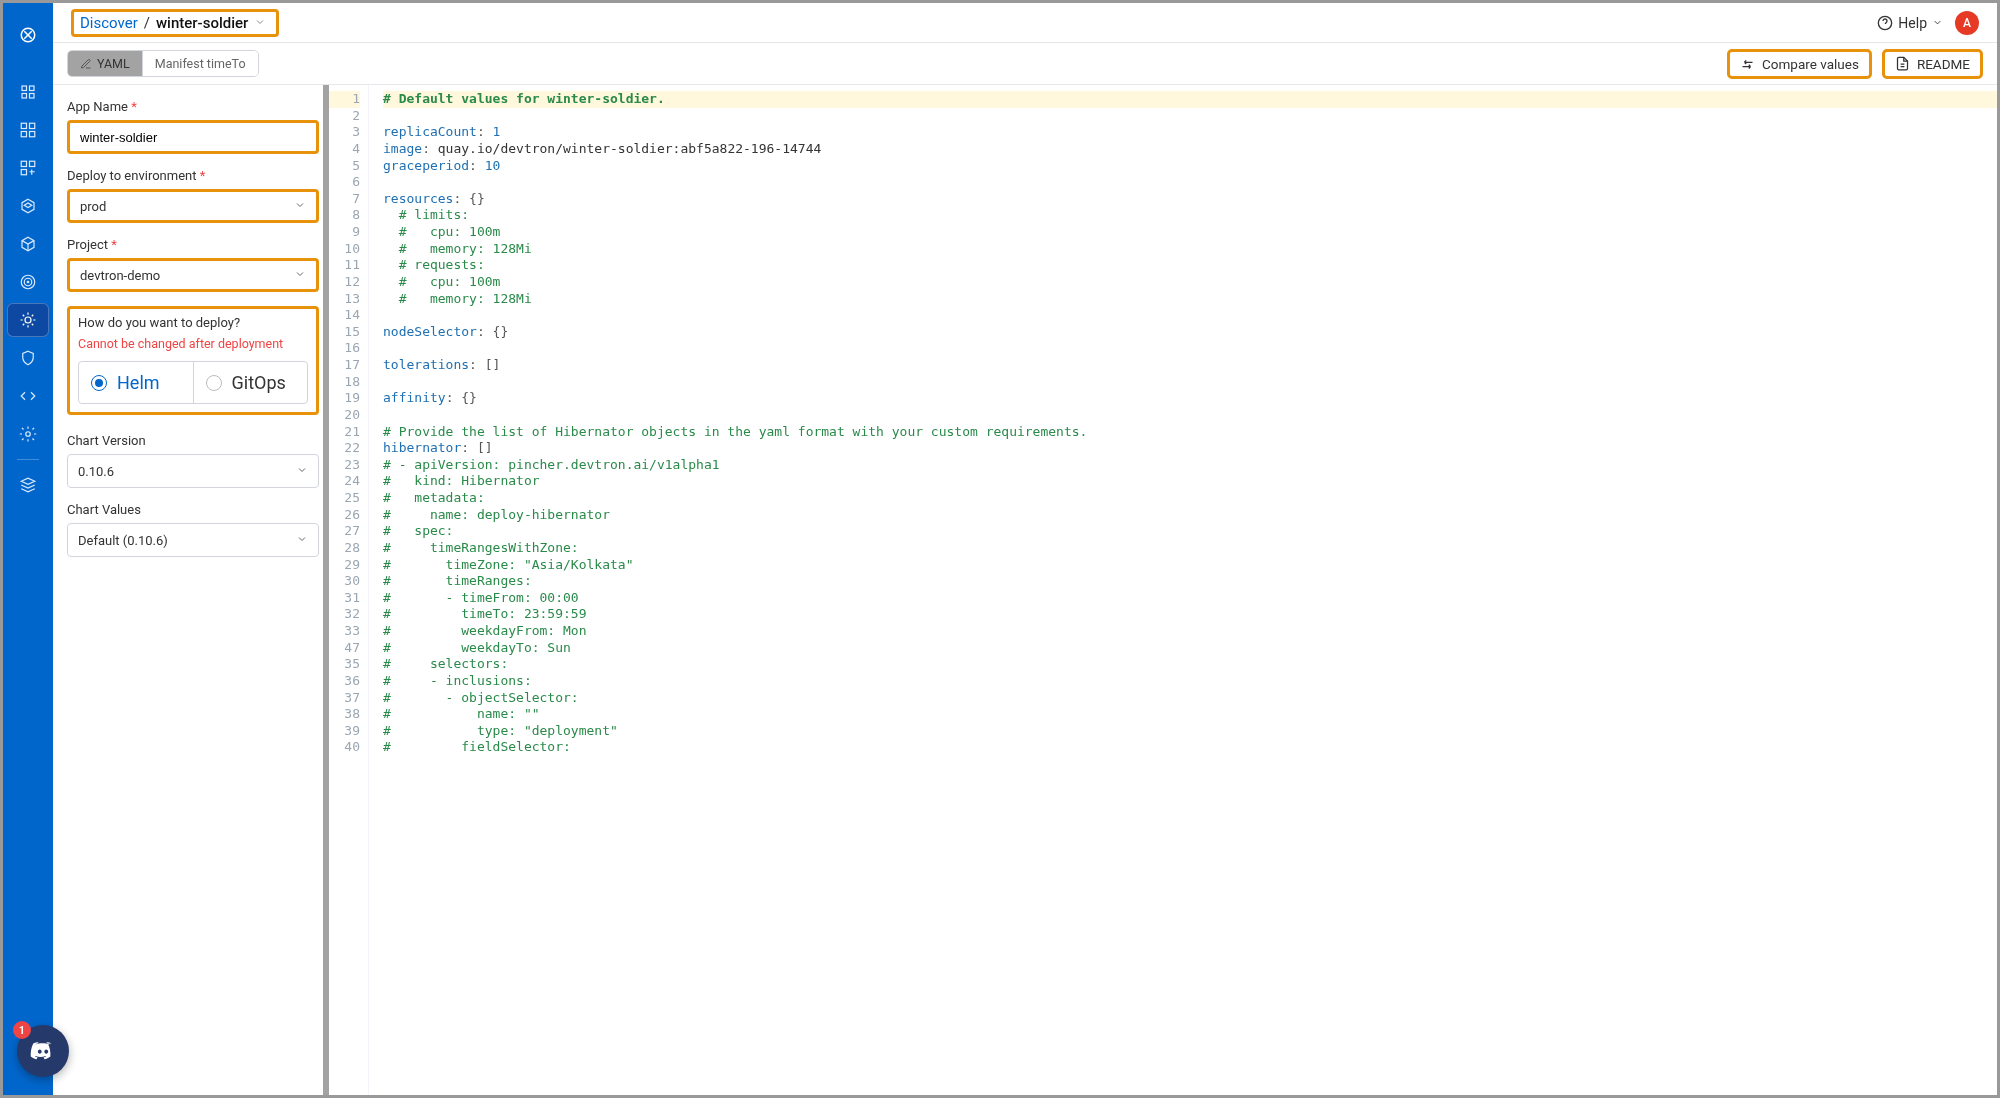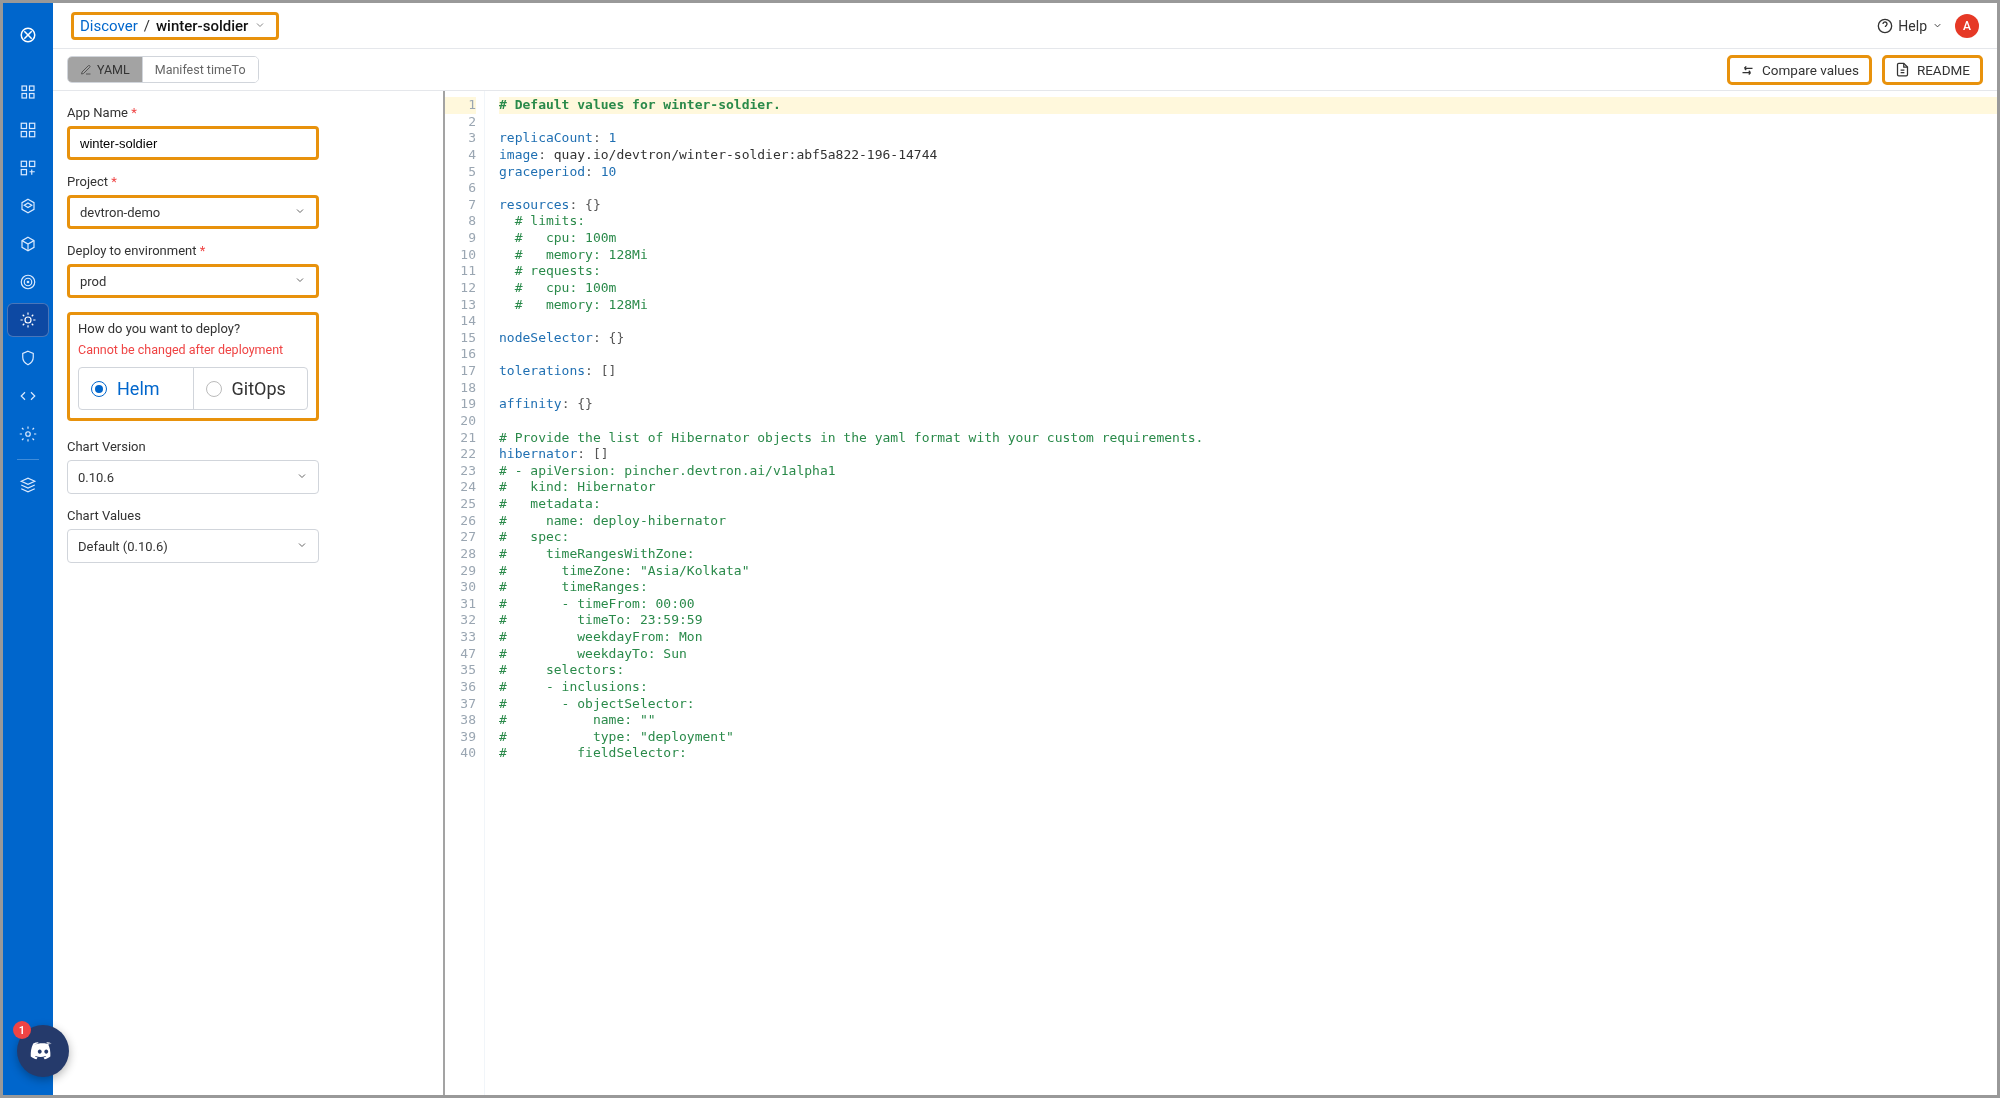--- a/index.html
+++ b/index.html
@@ -15,42 +15,42 @@
 .sidebar .nav-item svg, .sidebar .logo svg { width: 18px; height: 18px; stroke: currentColor; fill: none; stroke-width: 1.6; }
 .sidebar .divider { width: 22px; height: 1px; background: rgba(255,255,255,.25); margin: 4px 0; }
 .sidebar .discord { position: absolute; bottom: 18px; left: 14px; width: 52px; height: 52px; border-radius: 50%; background: #253a6b; display: flex; align-items: center; justify-content: center; color: #fff; box-shadow: 0 3px 10px rgba(0,0,0,.3); }
 .sidebar .discord svg { width: 26px; height: 26px; fill: #fff; }
 .sidebar .discord .badge { position: absolute; top: -4px; left: -4px; width: 18px; height: 18px; border-radius: 50%; background: #ef4444; color: #fff; font-size: 11px; display: flex; align-items: center; justify-content: center; font-weight: 600; }
 
 
 .main { flex: 1; display: flex; flex-direction: column; overflow: hidden; }
 
 
-.header { height: 46px; display: flex; align-items: center; justify-content: space-between; padding: 0 18px; border-bottom: 1px solid #e5e7eb; }
+.header { height: 40px; display: flex; align-items: center; justify-content: space-between; padding: 0 18px; border-bottom: 1px solid #e5e7eb; }
 .breadcrumb { display: inline-flex; align-items: center; gap: 6px; font-size: 15px; border: 3px solid #e8920c; border-radius: 4px; padding: 2px 10px 2px 6px; }
 .breadcrumb .crumb-link { color: #0066cc; }
 .breadcrumb .crumb-current { color: #111; font-weight: 500; }
 .breadcrumb .chev { color: #888; }
 .header-right { display: flex; align-items: center; gap: 12px; }
 .help { display: flex; align-items: center; gap: 5px; font-size: 14px; color: #333; cursor: pointer; }
 .avatar { width: 24px; height: 24px; border-radius: 50%; background: #e63926; color: #fff; display: flex; align-items: center; justify-content: center; font-size: 12px; font-weight: 500; }
 
 
 .toolbar { height: 42px; display: flex; align-items: center; justify-content: space-between; padding: 0 14px; border-bottom: 1px solid #e5e7eb; }
 .toolbar-left { display: flex; align-items: center; border: 1px solid #d1d5db; border-radius: 5px; overflow: hidden; }
 .toolbar-left .tab { padding: 5px 12px; font-size: 12.5px; color: #666; background: #fff; display: flex; align-items: center; gap: 5px; cursor: pointer; }
 .toolbar-left .tab.active { background: #a3a3a3; color: #333; }
 .toolbar-left .tab + .tab { border-left: 1px solid #d1d5db; }
 .toolbar-right { display: flex; gap: 10px; }
 .tbtn { display: inline-flex; align-items: center; gap: 7px; border: 3px solid #e8920c; border-radius: 5px; padding: 4px 10px; font-size: 13.5px; color: #333; background: #fff; cursor: pointer; }
 .tbtn svg { width: 15px; height: 15px; }
 
 
 .content { flex: 1; display: flex; overflow: hidden; }
-.form-panel { width: 392px; padding: 14px 18px 14px 14px; border-right: 2px solid #a3a3a3; overflow-y: auto; flex-shrink: 0; }
+.form-panel { width: 276px; padding: 14px 18px 14px 14px; border-right: 6px solid #a3a3a3; overflow-y: auto; flex-shrink: 0; }
 .field { margin-bottom: 14px; }
 .field label { display: block; font-size: 13px; color: #333; margin-bottom: 6px; }
 .req { color: #ef4444; }
 .field input, .field .select { width: 252px; height: 34px; border: 1px solid #d1d5db; border-radius: 4px; padding: 0 10px; font-size: 13px; background: #fff; display: flex; align-items: center; justify-content: space-between; }
 .field .select { cursor: pointer; }
 .field .select .val { color: #333; }
 .field .select .chev { color: #666; }
 .hl { border: 3px solid #e8920c !important; }
 
 .deploy-how { border: 3px solid #e8920c; border-radius: 4px; padding: 6px 8px 8px; margin-bottom: 18px; width: 252px; }
@@ -230,33 +230,33 @@
     <div class="content">
 
       <div class="form-panel">
 
         <div class="field">
           <label><span>App Name</span> <span class="req">*</span></label>
           <input class="hl" type="text" value="winter-soldier" style="">
         </div>
 
         <div class="field">
+          <label><span>Deploy to environment</span> <span class="req">*</span></label>
+          <div class="select hl">
+            <span class="val">prod</span>
+            <span class="chev"><svg width="12" height="12" viewBox="0 0 24 24" fill="none" stroke="#666" stroke-width="2">
+                  <path d="M6 9l6 6 6-6"></path>
+                </svg></span>
+          </div>
+        </div>
+
+        <div class="field">
           <label><span>Project</span> <span class="req">*</span></label>
           <div class="select hl">
             <span class="val">devtron-demo</span>
-            <span class="chev"><svg width="12" height="12" viewBox="0 0 24 24" fill="none" stroke="#666" stroke-width="2">
-                  <path d="M6 9l6 6 6-6"></path>
-                </svg></span>
-          </div>
-        </div>
-
-        <div class="field">
-          <label><span>Deploy to environment</span> <span class="req">*</span></label>
-          <div class="select hl">
-            <span class="val">prod</span>
             <span class="chev"><svg width="12" height="12" viewBox="0 0 24 24" fill="none" stroke="#666" stroke-width="2">
                   <path d="M6 9l6 6 6-6"></path>
                 </svg></span>
           </div>
         </div>
 
         <div class="deploy-how">
           <div class="q">How do you want to deploy?</div>
           <div class="warn">Cannot be changed after deployment</div>
           <div class="radio-row">

